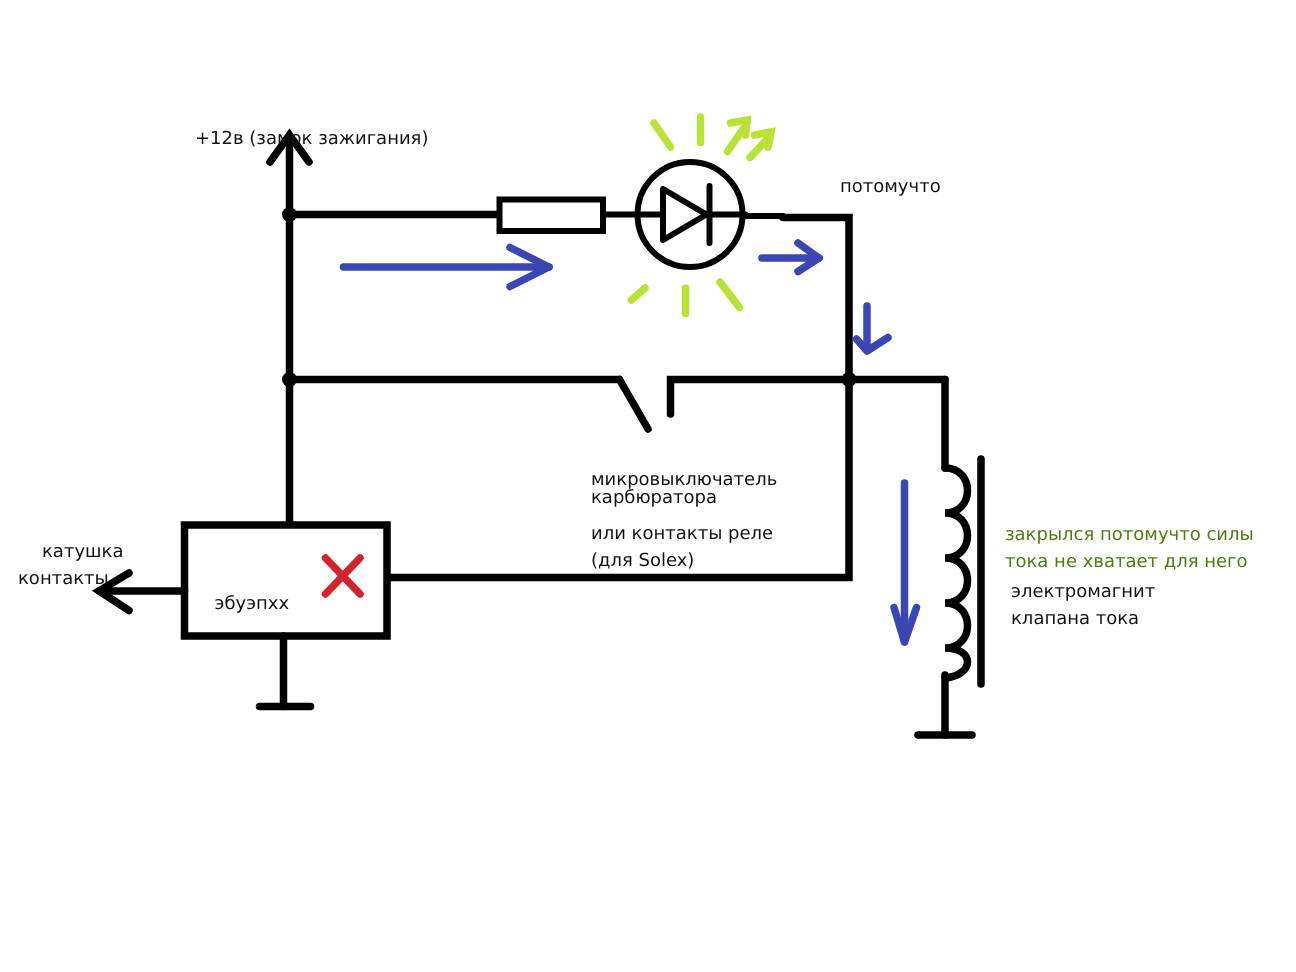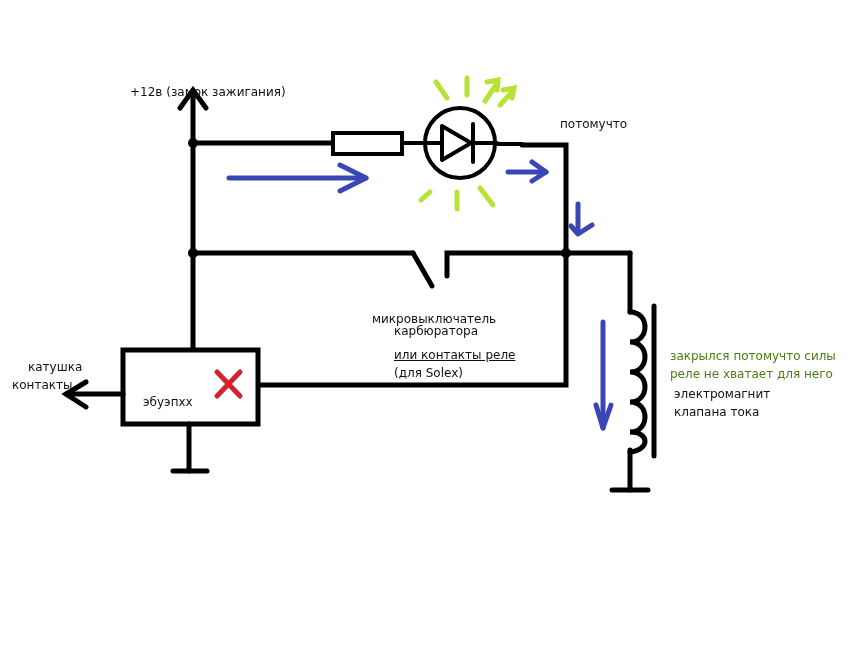--- a/index.html
+++ b/index.html
@@ -109,34 +109,34 @@
   <g>
     <line class="blue" x1="603" y1="322" x2="603" y2="428"></line>
     <polyline class="blue" points="596,405 603,428 611,405"></polyline>
   </g>
 </svg>
 
 <div class="lbl" style="left:130px; top:68px;">+12в (замок зажигания)</div>
 <div class="lbl" style="left:560px; top:100px;">потомучто</div>
 
 <div>
-  <div class="lbl" style="left:372px; top:295px;">микровыключатель</div>
+  <div class="lbl" style="left:394px; top:295px;">микровыключатель</div>
   <div class="lbl" style="left:394px; top:307px;">карбюратора</div>
-  <div class="lbl" style="left:394px; top:331px;text-decoration:underline;">или контакты реле</div>
+  <div class="lbl" style="left:394px; top:331px;">или контакты реле</div>
   <div class="lbl" style="left:394px; top:349px;">(для Solex)</div>
 </div>
 
 <div>
   <div class="lbl" style="left:28px; top:343px;">катушка</div>
   <div class="lbl" style="left:12px; top:361px;">контакты</div>
 </div>
 
 <div class="lbl" style="left:143px; top:378px;">эбуэпхх</div>
 
 <div>
   <div class="lbl red" style="left:670px; top:332px;">закрылся потомучто силы</div>
-  <div class="lbl red" style="left:670px; top:350px;">реле не хватает для него</div>
+  <div class="lbl red" style="left:670px; top:350px;">тока не хватает для него</div>
 </div>
 
 <div>
   <div class="lbl" style="left:674px; top:370px;">электромагнит</div>
   <div class="lbl" style="left:674px; top:388px;">клапана тока</div>
 </div>
 
 </body></html>

